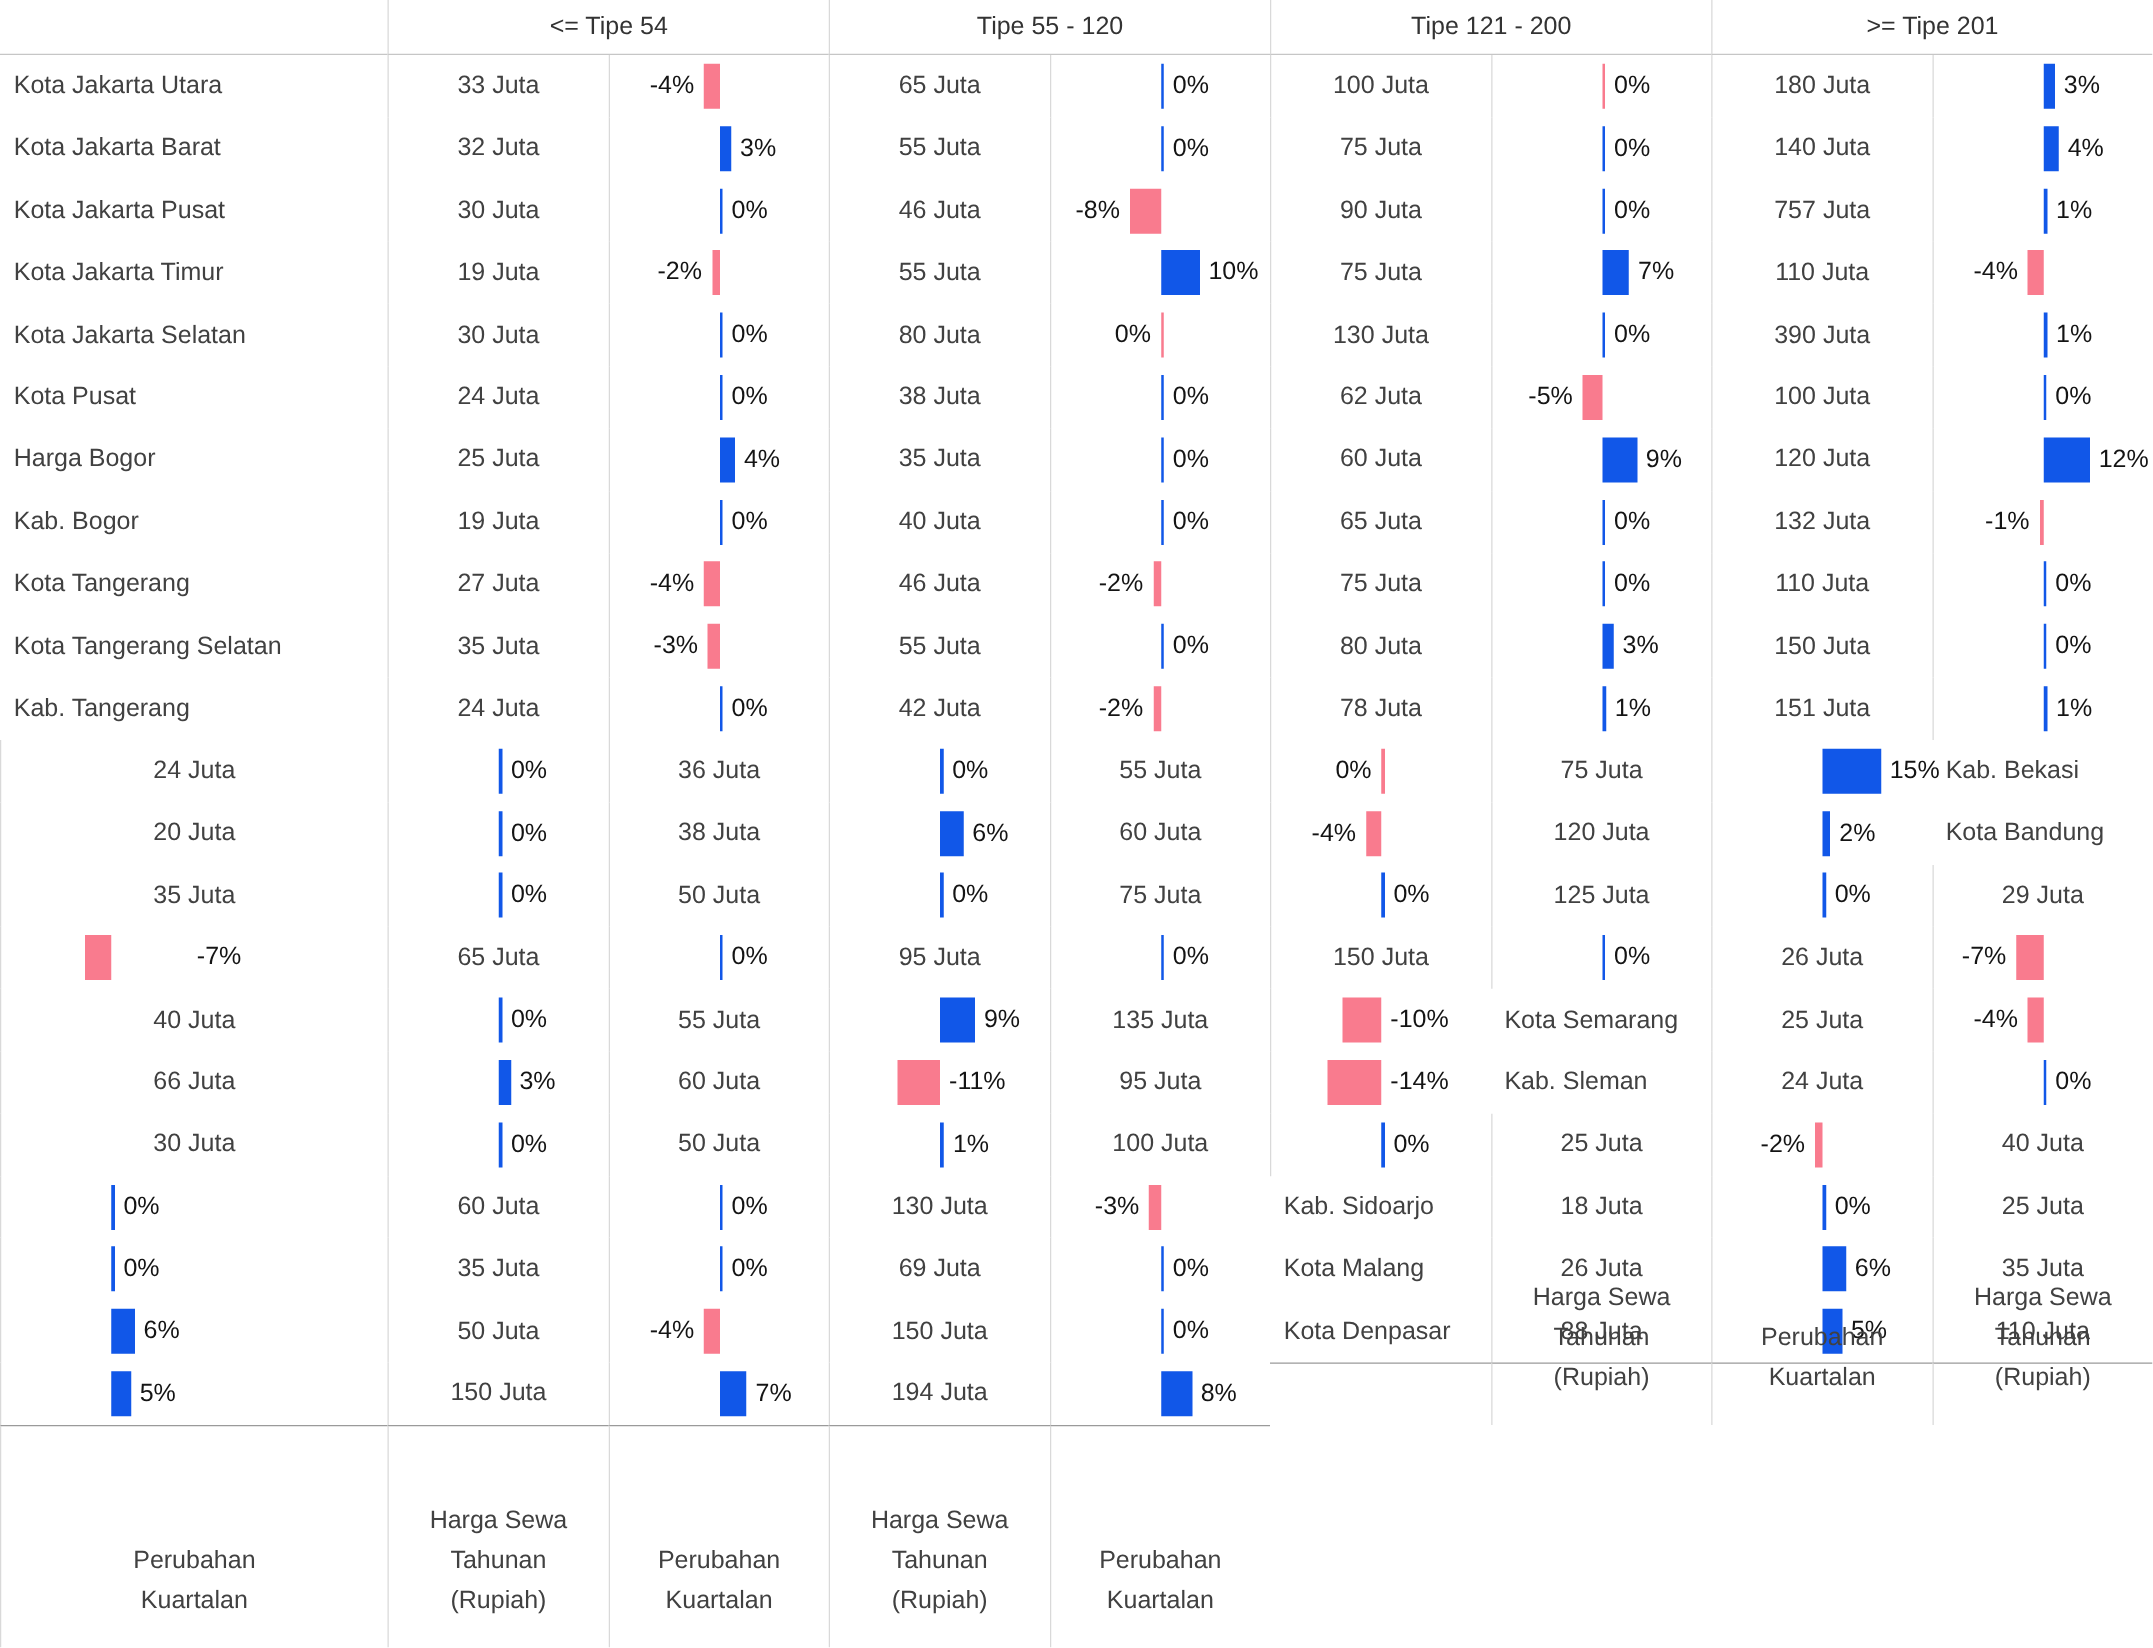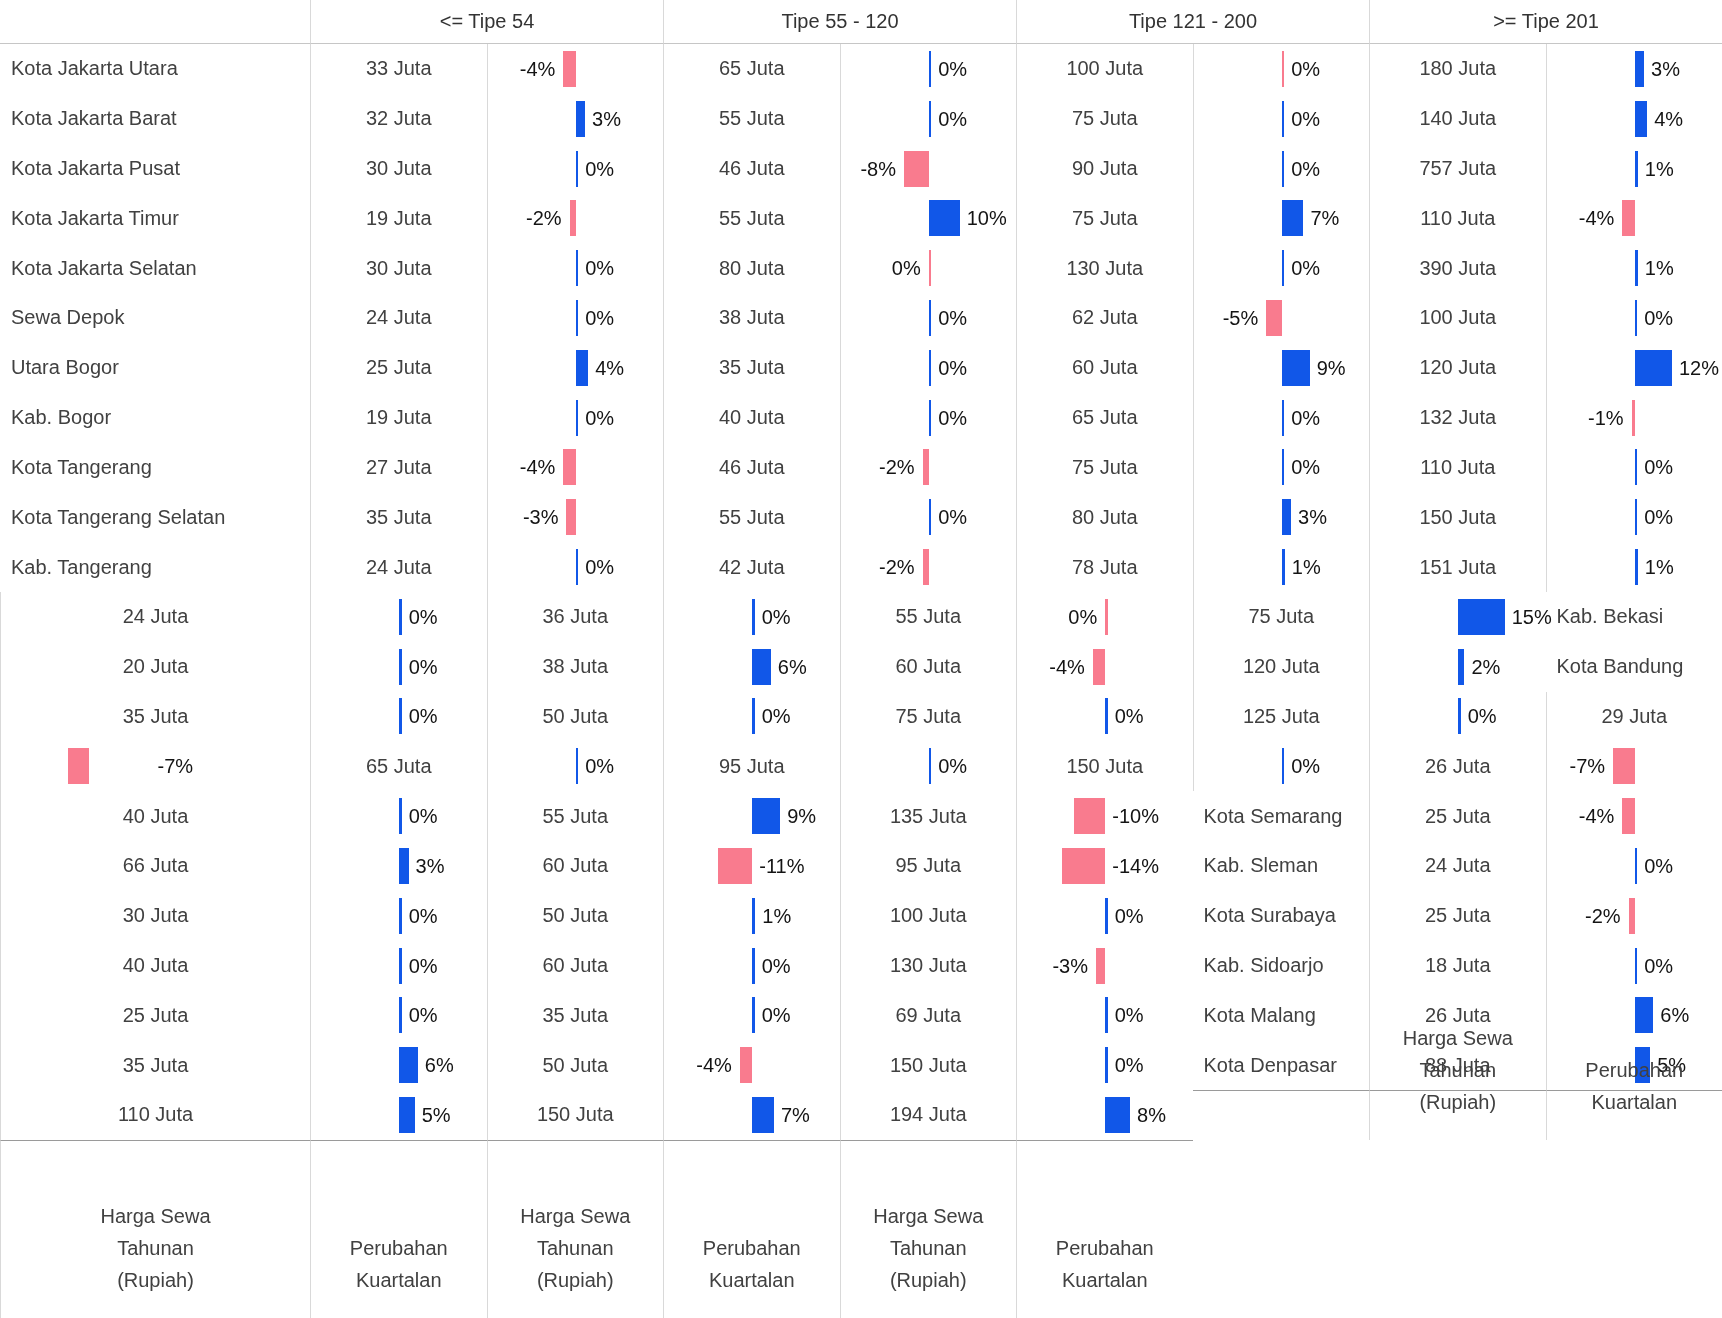--- a/index.html
+++ b/index.html
@@ -157,42 +157,42 @@
     <div class="cell val bL">130 Juta</div>
     <div class="cell pct bL">
       <div class="bar" style="left: 88.25px; width: 2.5px; background: rgb(17, 87, 232);"></div>
       <div class="pct-label" style="left: 97.75px;">0%</div>
     </div>
     <div class="cell val bL">390 Juta</div>
     <div class="cell pct bL">
       <div class="bar" style="left: 88.25px; width: 3.1px; background: rgb(17, 87, 232);"></div>
       <div class="pct-label" style="left: 98.35px;">1%</div>
     </div>
-    <div class="cell city">Sewa Depok</div>
+    <div class="cell city">Kota Pusat</div>
     <div class="cell val bL">24 Juta</div>
     <div class="cell pct bL">
       <div class="bar" style="left: 88.25px; width: 2.5px; background: rgb(17, 87, 232);"></div>
       <div class="pct-label" style="left: 97.75px;">0%</div>
     </div>
     <div class="cell val bL">38 Juta</div>
     <div class="cell pct bL">
       <div class="bar" style="left: 88.25px; width: 2.5px; background: rgb(17, 87, 232);"></div>
       <div class="pct-label" style="left: 97.75px;">0%</div>
     </div>
     <div class="cell val bL">62 Juta</div>
     <div class="cell pct bL">
       <div class="bar" style="left: 72.75px; width: 15.5px; background: rgb(249, 123, 142);"></div>
       <div class="pct-label" style="right: 110.75px;">-5%</div>
     </div>
     <div class="cell val bL">100 Juta</div>
     <div class="cell pct bL">
       <div class="bar" style="left: 88.25px; width: 2.5px; background: rgb(17, 87, 232);"></div>
       <div class="pct-label" style="left: 97.75px;">0%</div>
     </div>
-    <div class="cell city">Utara Bogor</div>
+    <div class="cell city">Harga Bogor</div>
     <div class="cell val bL">25 Juta</div>
     <div class="cell pct bL">
       <div class="bar" style="left: 88.25px; width: 12.4px; background: rgb(17, 87, 232);"></div>
       <div class="pct-label" style="left: 107.65px;">4%</div>
     </div>
     <div class="cell val bL">35 Juta</div>
     <div class="cell pct bL">
       <div class="bar" style="left: 88.25px; width: 2.5px; background: rgb(17, 87, 232);"></div>
       <div class="pct-label" style="left: 97.75px;">0%</div>
     </div>
@@ -427,21 +427,20 @@
     <div class="cell val bL">50 Juta</div>
     <div class="cell pct bL">
       <div class="bar" style="left: 88.25px; width: 3.1px; background: rgb(17, 87, 232);"></div>
       <div class="pct-label" style="left: 98.35px;">1%</div>
     </div>
     <div class="cell val bL">100 Juta</div>
     <div class="cell pct bL">
       <div class="bar" style="left: 88.25px; width: 2.5px; background: rgb(17, 87, 232);"></div>
       <div class="pct-label" style="left: 97.75px;">0%</div>
     </div>
-    <div class="cell city">Kota Surabaya</div>
     <div class="cell val bL">25 Juta</div>
     <div class="cell pct bL">
       <div class="bar" style="left: 82.05px; width: 6.2px; background: rgb(249, 123, 142);"></div>
       <div class="pct-label" style="right: 101.45px;">-2%</div>
     </div>
     <div class="cell val bL">40 Juta</div>
     <div class="cell pct bL">
       <div class="bar" style="left: 88.25px; width: 2.5px; background: rgb(17, 87, 232);"></div>
       <div class="pct-label" style="left: 97.75px;">0%</div>
     </div>

